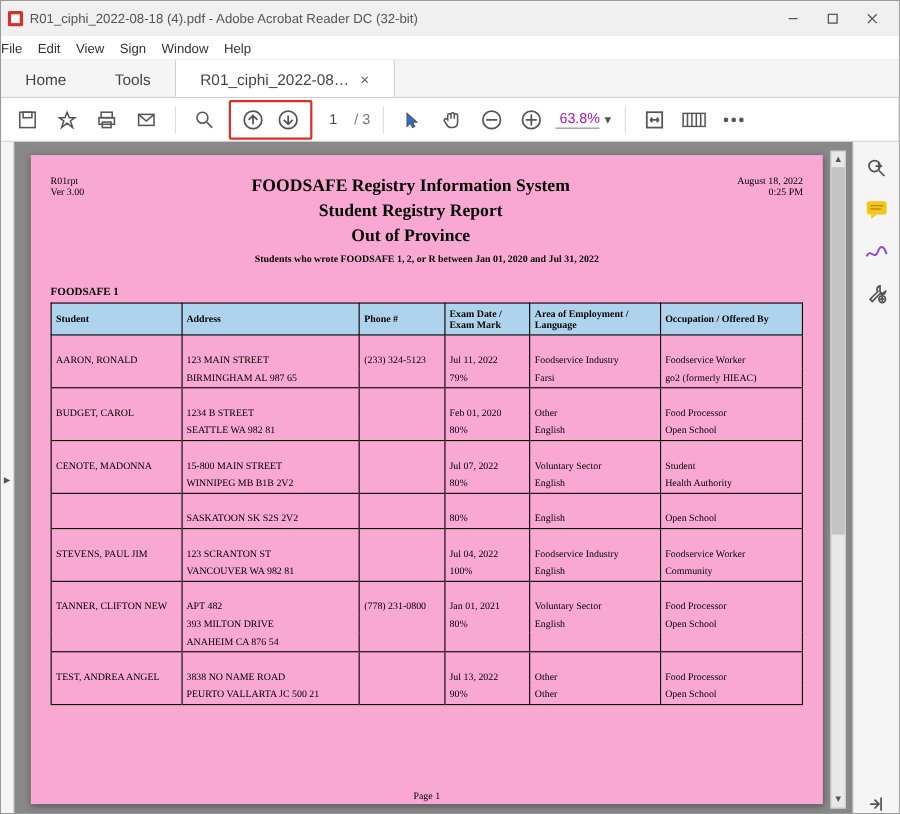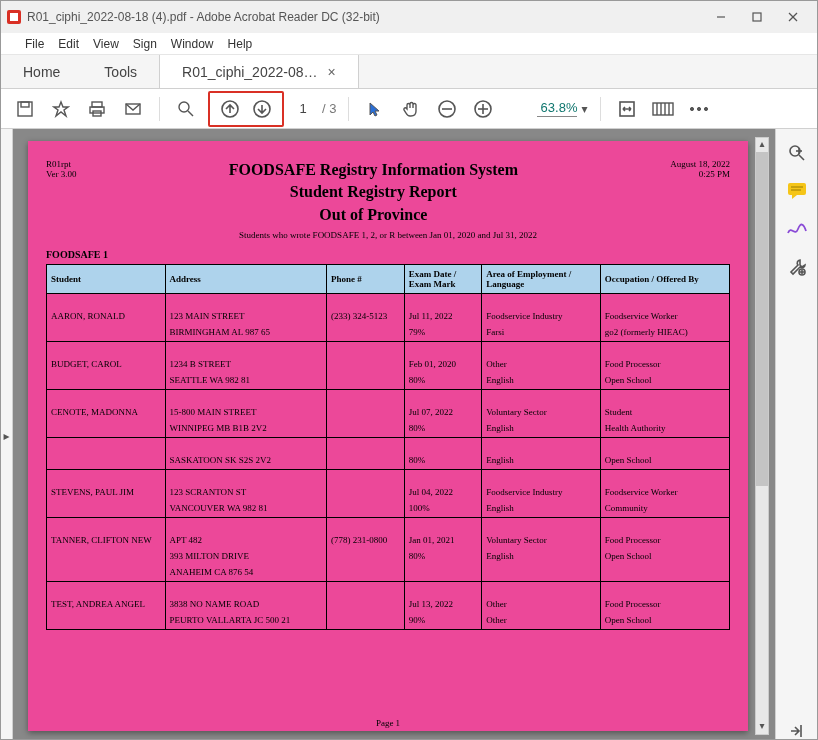--- a/index.html
+++ b/index.html
@@ -3,54 +3,54 @@
 <meta charset="utf-8">
 <style>
   * { box-sizing: border-box; margin: 0; padding: 0; }
   body { font-family: "Segoe UI", Arial, sans-serif; font-size: 12px; color: #333; background: #fff; width: 818px; height: 740px; overflow: hidden; border:1px solid #999;}
   
   .titlebar { height: 28px; background: #f0f0f0; display: flex; align-items: center; padding: 16px 6px; color: #555; font-size: 12px; }
   .titlebar .pdf-icon { width: 14px; height: 14px; margin-right: 6px; display:inline-flex; align-items:center; justify-content:center;}
   .titlebar .title { flex: 1; }
   .win-btn { width: 36px; height: 28px; display: flex; align-items: center; justify-content: center; color:#555;}
   
-  .menubar { height: 22px; background: #fff; display: flex; align-items: center; padding: 0 24px; font-size: 12px; border-bottom:1px solid #e6e6e6;}
+  .menubar { height: 22px; background: #fff; display: flex; align-items: center; padding: 0 0; font-size: 12px; border-bottom:1px solid #e6e6e6;}
   .menubar span { margin-right: 14px; }
   
   .tabstrip { height: 34px; background: #f5f5f5; display: flex; align-items: stretch; border-bottom:1px solid #d0d0d0;}
   .tabstrip .tab { padding: 0 22px; display: flex; align-items: center; font-size: 14px; color:#444;}
   .tabstrip .tab.doc { background:#fff; border-left:1px solid #d0d0d0; border-right:1px solid #d0d0d0;justify-content:space-between;}
   .tabstrip .tab.doc .close { margin-left:10px; font-size:14px; color:#666;}
   
   .toolbar { height: 40px; display:flex; align-items:center; padding: 0 10px; gap:8px; border-bottom:1px solid #d0d0d0;}
   .tool { width:28px; height:28px; display:flex; align-items:center; justify-content:center; color:#555; border-radius:3px;}
   .tool svg { stroke:#555; }
   .sep { width:1px; height:24px; background:#ddd; margin:0 4px;}
   .page-nav-box { display:flex; align-items:center; gap:4px; border:2px solid #d93025; padding:2px 6px; border-radius:2px;}
   .page-num { width:22px; text-align:center; font-size:13px; color:#444;}
   .page-total { font-size:13px; color:#777;}
-  .zoom-lvl { font-size:13px; color:#0f766e; min-width:40px; text-align:right; border-bottom:1px solid #888; padding-bottom:1px;margin-left:32px;}
+  .zoom-lvl { font-size:13px; color:#a21caf; min-width:40px; text-align:right; border-bottom:1px solid #888; padding-bottom:1px;}
   .zoom-wrap { display:flex; align-items:center; gap:4px; }
   
   .workspace { display:flex; height: calc(740px - 28px - 22px - 34px - 40px - 2px); }
   .doc-area { flex:1; background:#888; position:relative; display:flex; justify-content:center; padding:12px 24px 12px 12px; overflow:hidden;}
-  .page { background:#ec4899; width: 720px; height: 590px; box-shadow:0 2px 6px rgba(0,0,0,.4); padding: 18px 18px 10px 18px; font-family: "Times New Roman", serif; font-size:10px; color:#000; position:relative;}
+  .page { background:#f9a8d4; width: 720px; height: 590px; box-shadow:0 2px 6px rgba(0,0,0,.4); padding: 18px 18px 10px 18px; font-family: "Times New Roman", serif; font-size:10px; color:#000; position:relative;}
   .scrollbar { position:absolute; right:6px; top:8px; bottom:8px; width:14px; background:#e8e8e8; border:1px solid #ccc;}
   .scroll-thumb { position:absolute; top:0; width:100%; height:56%; background:#c4c4c4;}
   .scroll-arrow { position:absolute; left:0; width:100%; height:14px; color:#555; font-size:10px; text-align:center;}
   .right-rail { width:42px; background:#f5f5f5; border-left:1px solid #d0d0d0; display:flex; flex-direction:column; align-items:center; padding-top:12px; gap:14px;}
   .rail-icon { width:24px; height:24px; display:flex; align-items:center; justify-content:center;}
   .rail-spacer { flex:1; }
   
   .left-handle { width:12px; background:#f5f5f5; border-right:1px solid #d0d0d0; display:flex; align-items:center; justify-content:center; color:#555;}
   
   .rpt-hdr { display:flex; justify-content:space-between; font-size:9px;}
   .rpt-center { text-align:center; font-weight:bold; font-size:16px; line-height:1.4;}
-  .rpt-sub { text-align:center; font-weight:normal; font-size:9px; margin-top:4px;}
-  .sect-title { font-weight:bold; font-size:10px; margin-top:9px; margin-bottom:4px;}
+  .rpt-sub { text-align:center; font-weight:bold; font-size:9px; margin-top:4px;}
+  .sect-title { font-weight:bold; font-size:10px; margin-top:20px; margin-bottom:4px;}
   table.rpt { width:100%; border-collapse:collapse; font-size:9px;}
   table.rpt th { background:#aed3ec; font-weight:bold; text-align:left; padding:4px 4px; border:1px solid #000;}
   table.rpt td { padding:3px 4px; vertical-align:top; border-left:1px solid #000; border-right:1px solid #000;}
   tbody.row-group { border-bottom:1px solid #000;}
   tbody.row-group tr:first-child td { padding-top:17px;}
   tbody.row-group tr:last-child td { padding-bottom:4px;}
   .col-student{width:110px;} .col-addr{width:150px;margin-top:28px;} .col-phone{width:72px;} .col-date{width:72px; text-align:left;} .col-area{width:110px;} .col-occ{width:120px;}
   th.col-date{ text-align:left;}
   .page-foot { text-align:center; font-size:9px; position:absolute; bottom:3px; left:0; right:0;}
 </style>

